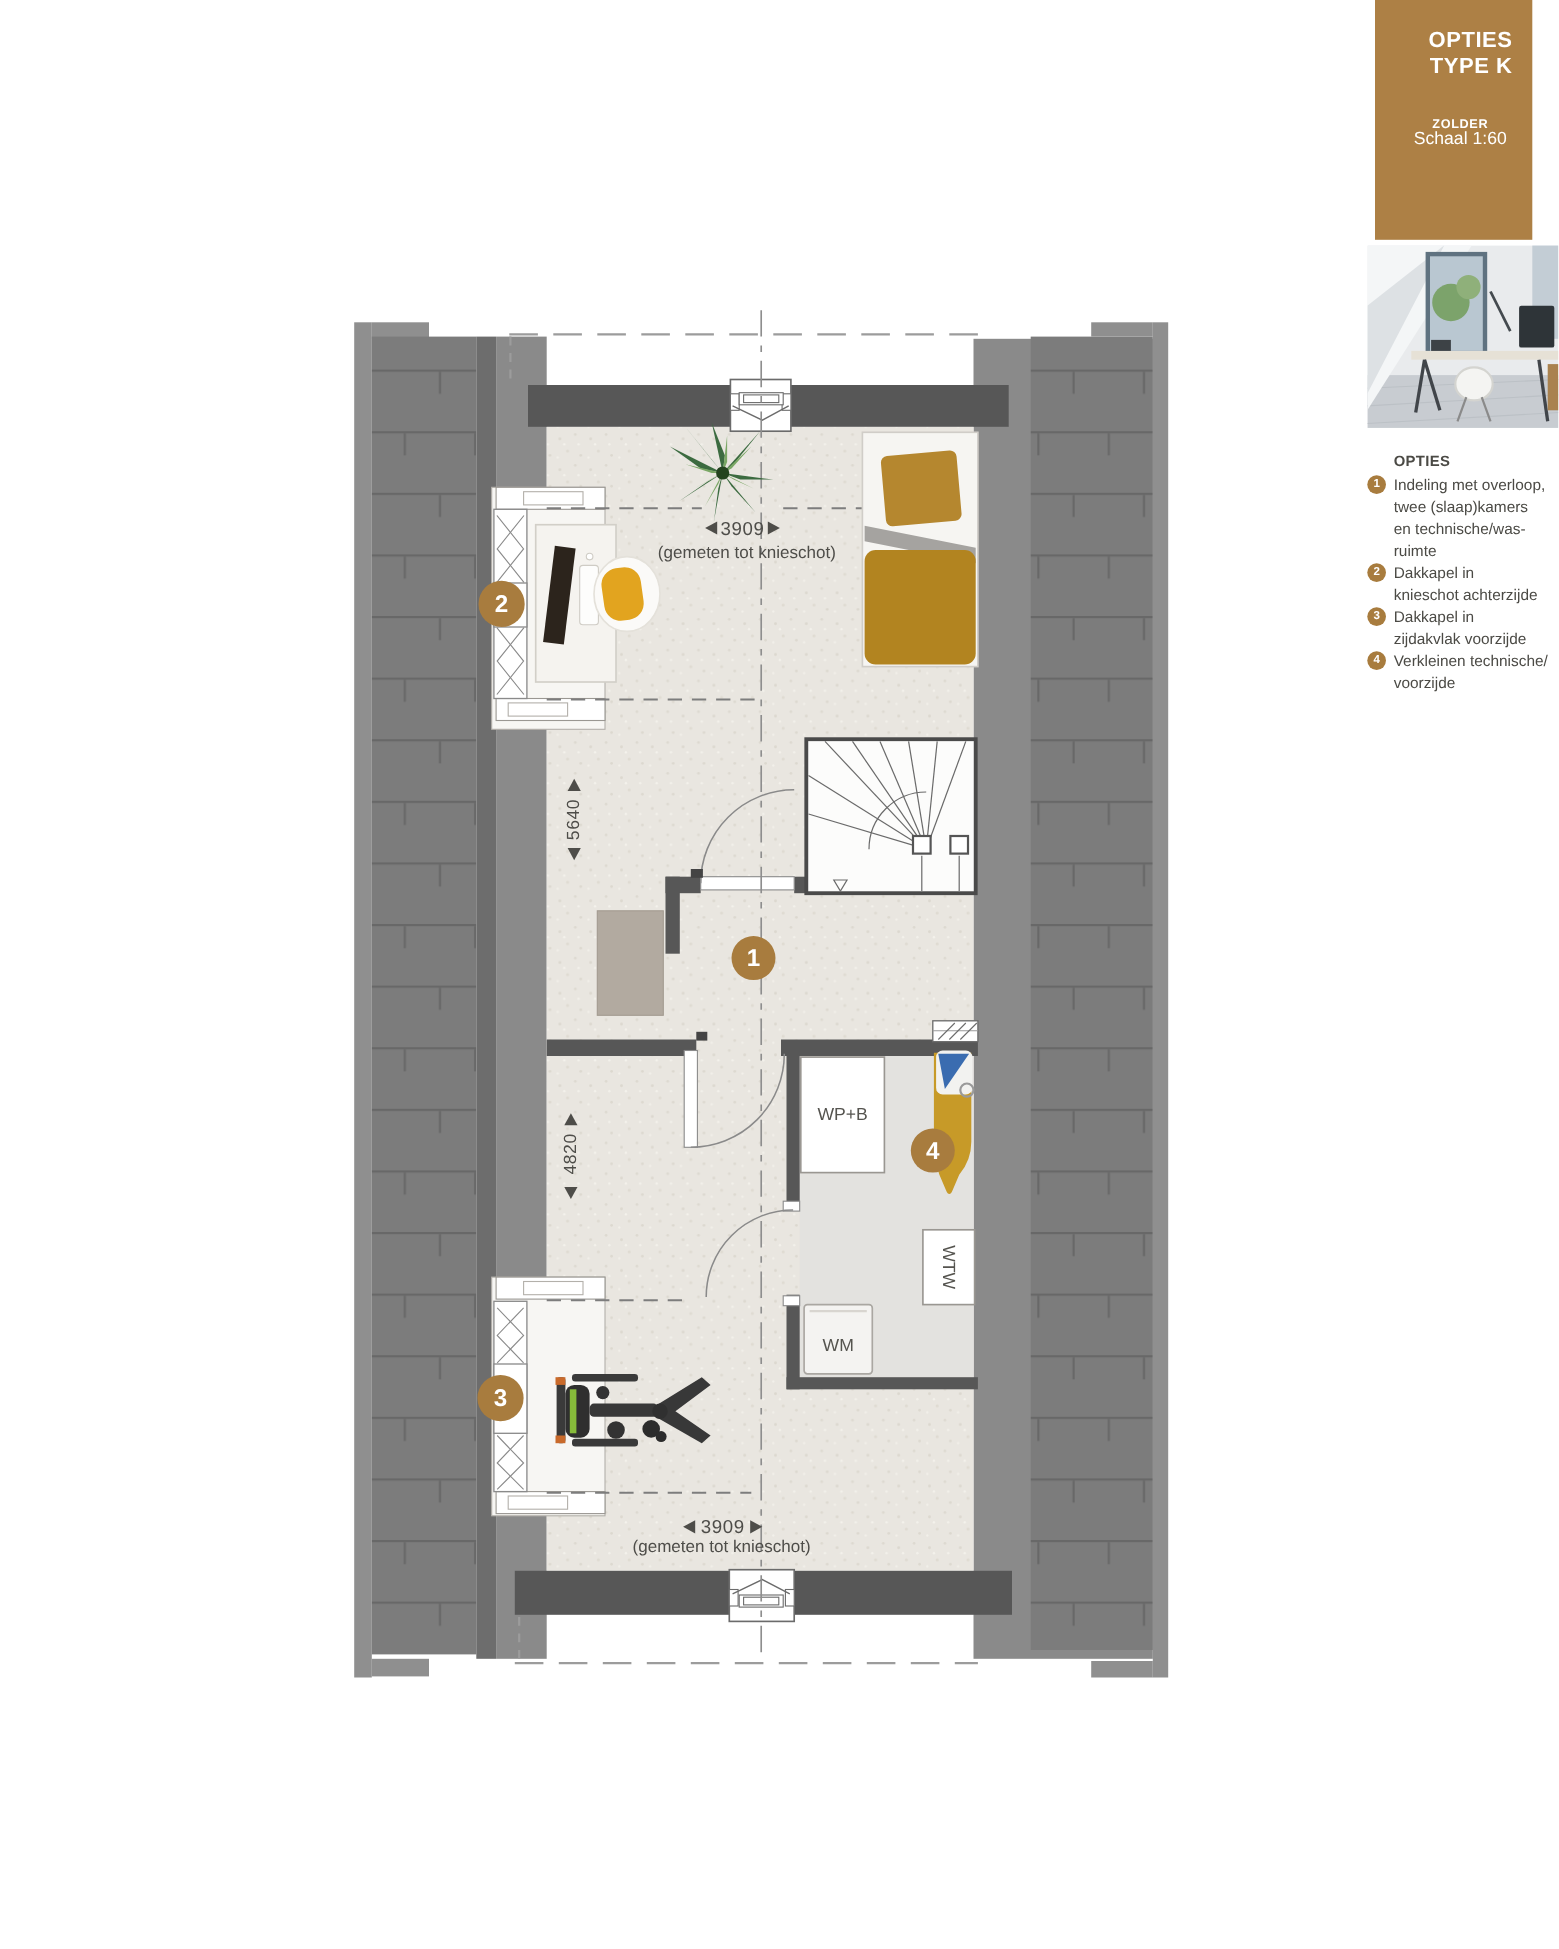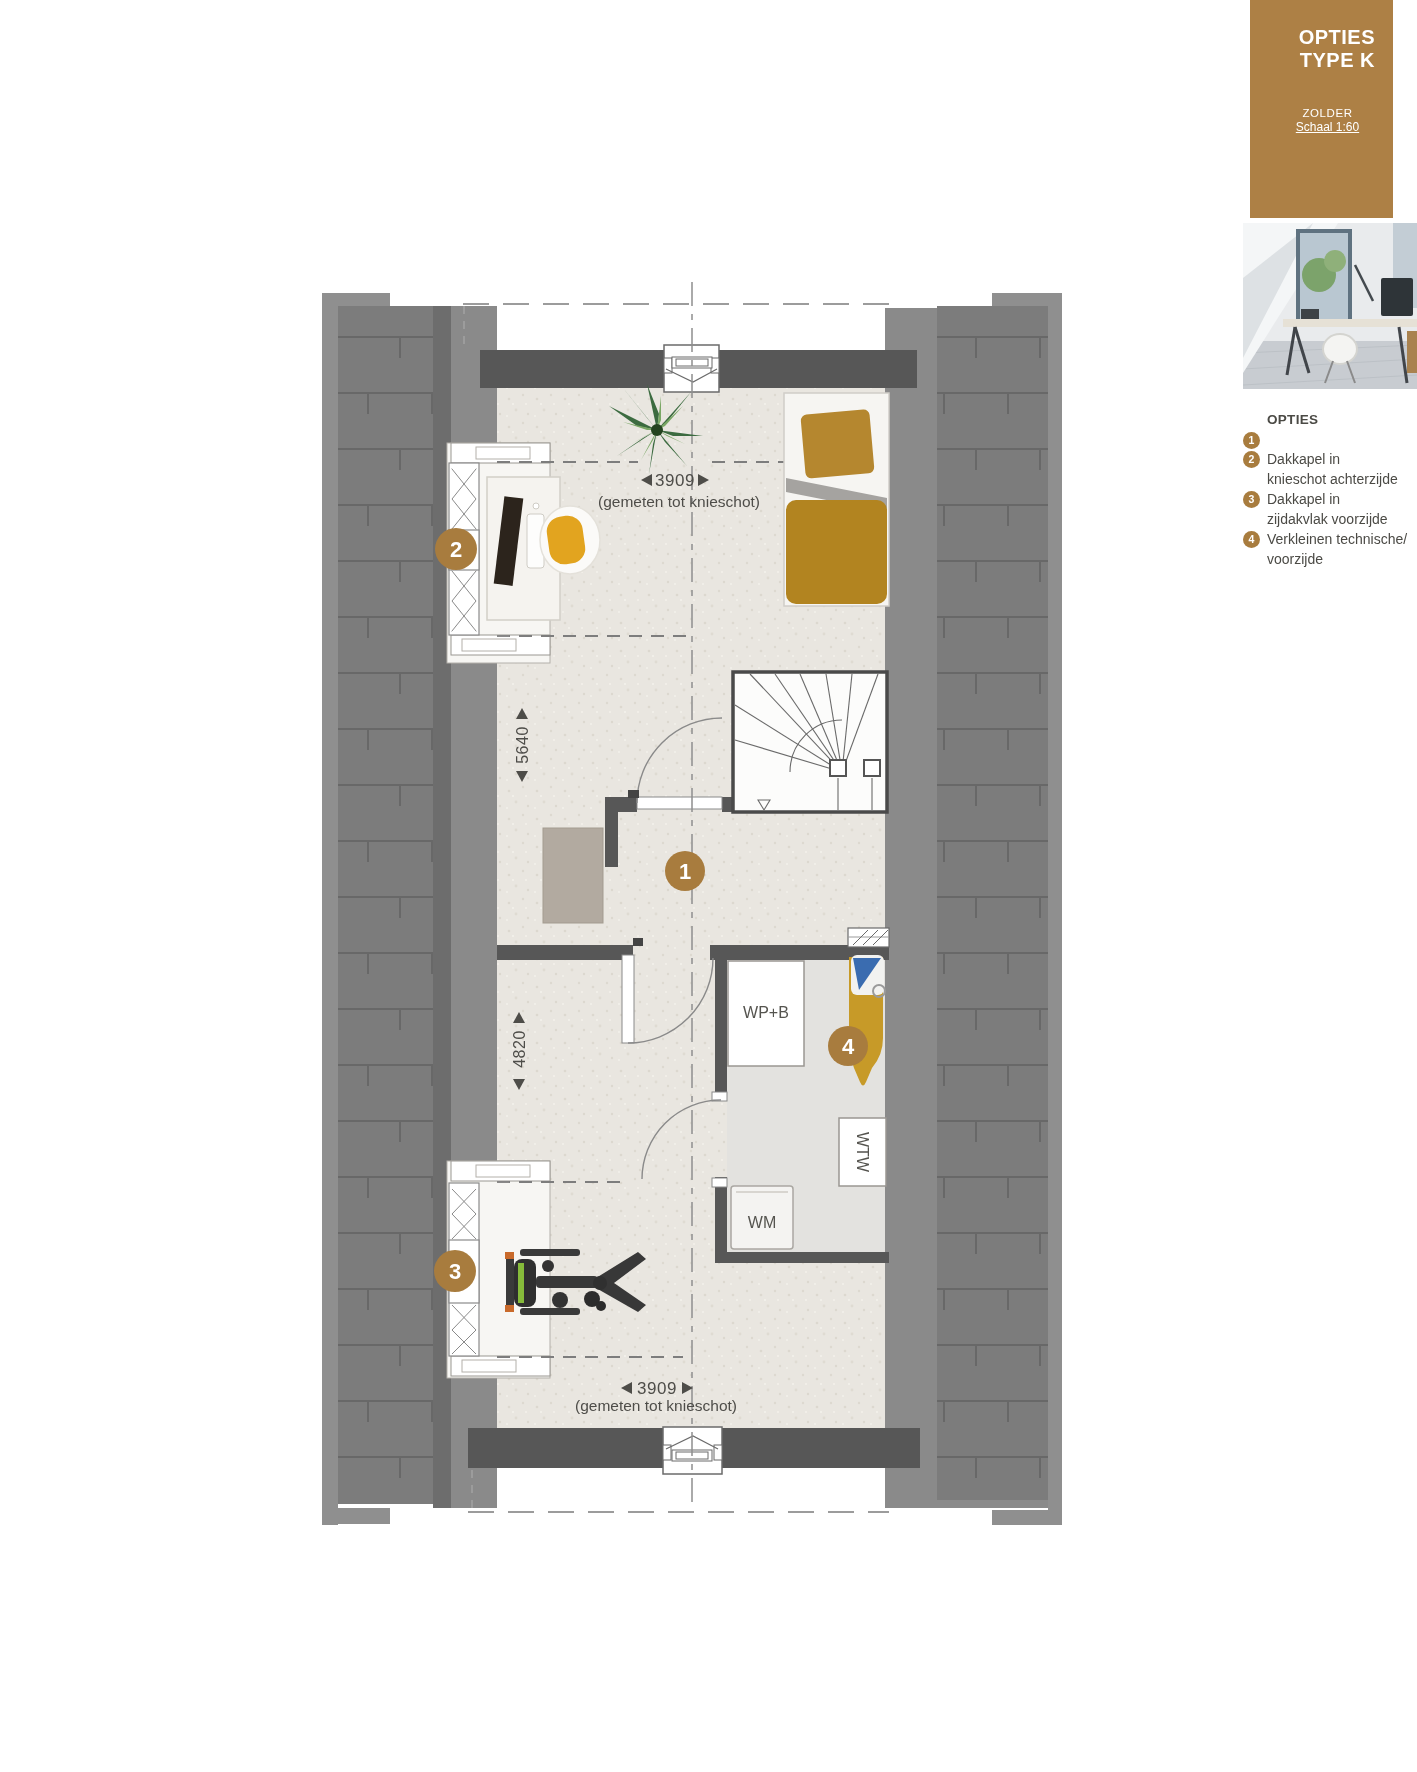--- a/index.html
+++ b/index.html
@@ -5,22 +5,22 @@
   html,body{margin:0;padding:0;background:#ffffff;}
   .canvas{position:relative;width:1417px;height:1772px;background:#fff;overflow:hidden;
           font-family:"Liberation Sans", sans-serif;}
   .plan-svg{position:absolute;left:0;top:0;}
   
   .brown-block{position:absolute;left:1250px;top:0;width:143px;height:218px;
                background:#ad8045;box-sizing:border-box;padding:26px 18px 0 30px;}
   .brown-title{color:#fff;font-size:20px;font-weight:bold;line-height:23px;
                text-align:right;letter-spacing:.5px;}
   .brown-sub{margin-top:34px;text-align:center;color:#fff;}
-  .brown-sub .floor{font-size:11.5px;font-weight:normal;letter-spacing:.6px;line-height:14px;}
-  .brown-sub .scale{font-size:12px;line-height:14px;text-decoration:underline;}
+  .brown-sub .floor{font-size:11.5px;font-weight:bold;letter-spacing:.6px;line-height:14px;}
+  .brown-sub .scale{font-size:16px;line-height:14px;}
   .photo{position:absolute;left:1243px;top:223px;width:174px;height:166px;overflow:hidden;}
   .legend{position:absolute;left:1243px;top:410px;width:170px;color:#4b4a45;}
   .legend-title{font-size:13.5px;font-weight:bold;line-height:20px;margin-left:24px;letter-spacing:.3px;}
   .legend-item{display:flex;align-items:flex-start;}
   .legend-num{flex:0 0 17px;width:17px;height:17px;border-radius:50%;background:#a87c3e;
               color:#fff;font-size:10.5px;font-weight:bold;text-align:center;line-height:17px;
               margin-top:2px;margin-right:7px;}
   .legend-lines{font-size:14px;line-height:20px;}
 </style>
 </head>
@@ -356,20 +356,26 @@
     </g>
     <rect x="164" y="108" width="10" height="42" fill="#a9824f"></rect>
   </svg>
 </div>
 
 <div class="legend">
   <div class="legend-title">OPTIES</div>
 
   <div class="legend-item">
     <div class="legend-num">1</div>
+    <div class="legend-lines">
+      <div>Indeling met overloop,</div>
+      <div>twee (slaap)kamers</div>
+      <div>en technische/was-</div>
+      <div>ruimte</div>
+    </div>
   </div>
 
   <div class="legend-item">
     <div class="legend-num">2</div>
     <div class="legend-lines">
       <div>Dakkapel in</div>
       <div>knieschot achterzijde</div>
     </div>
   </div>
 

